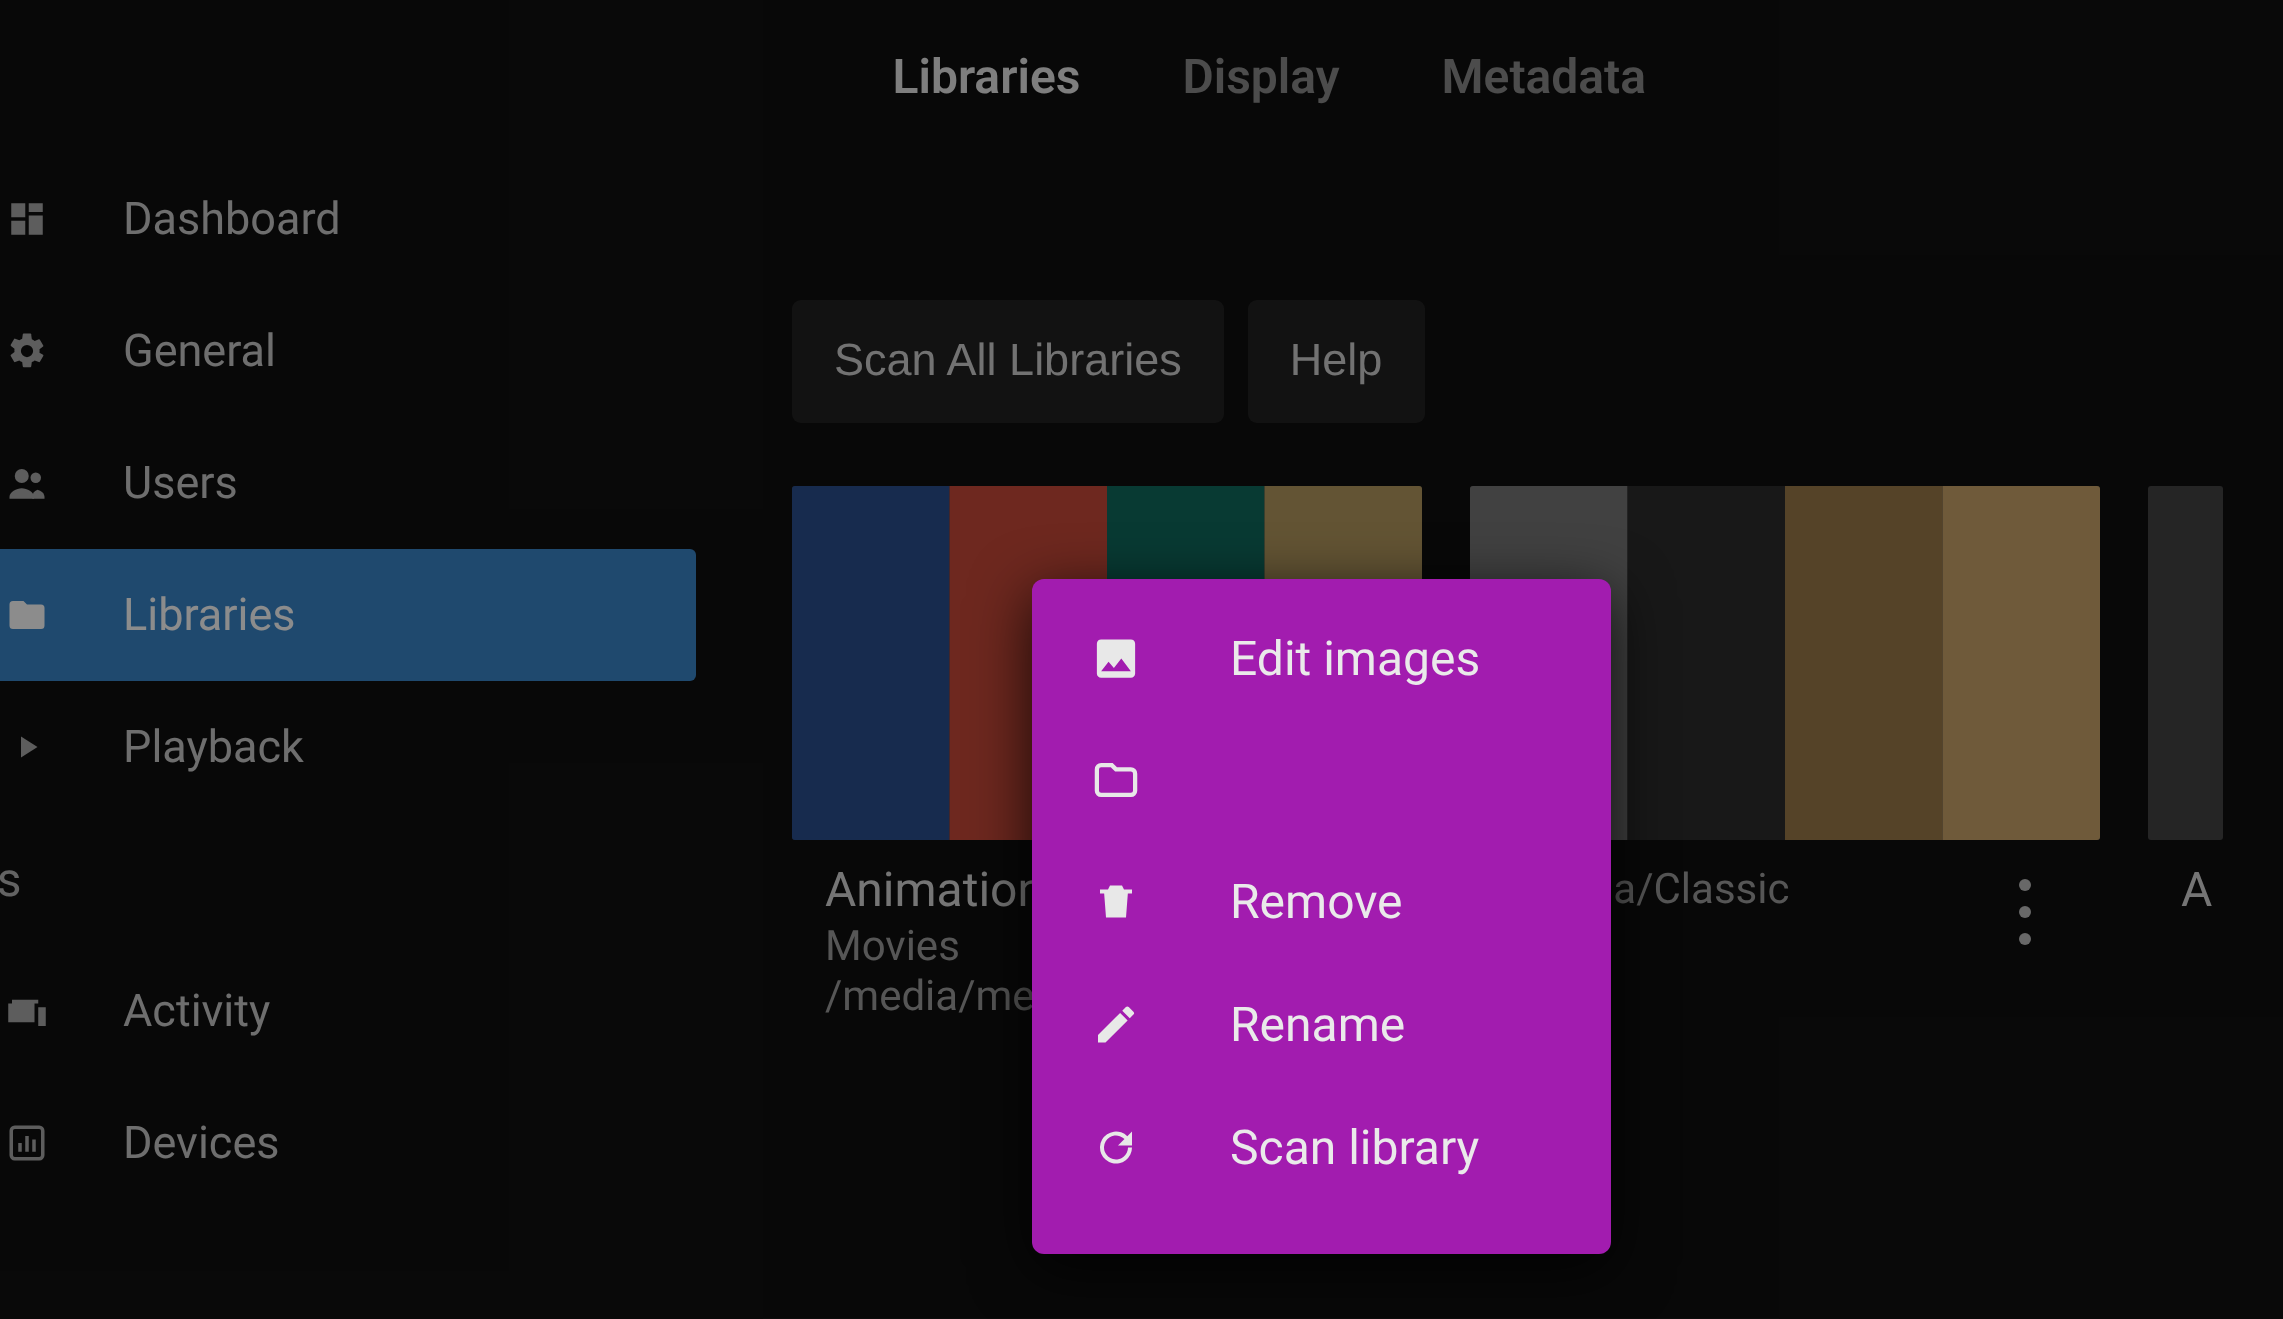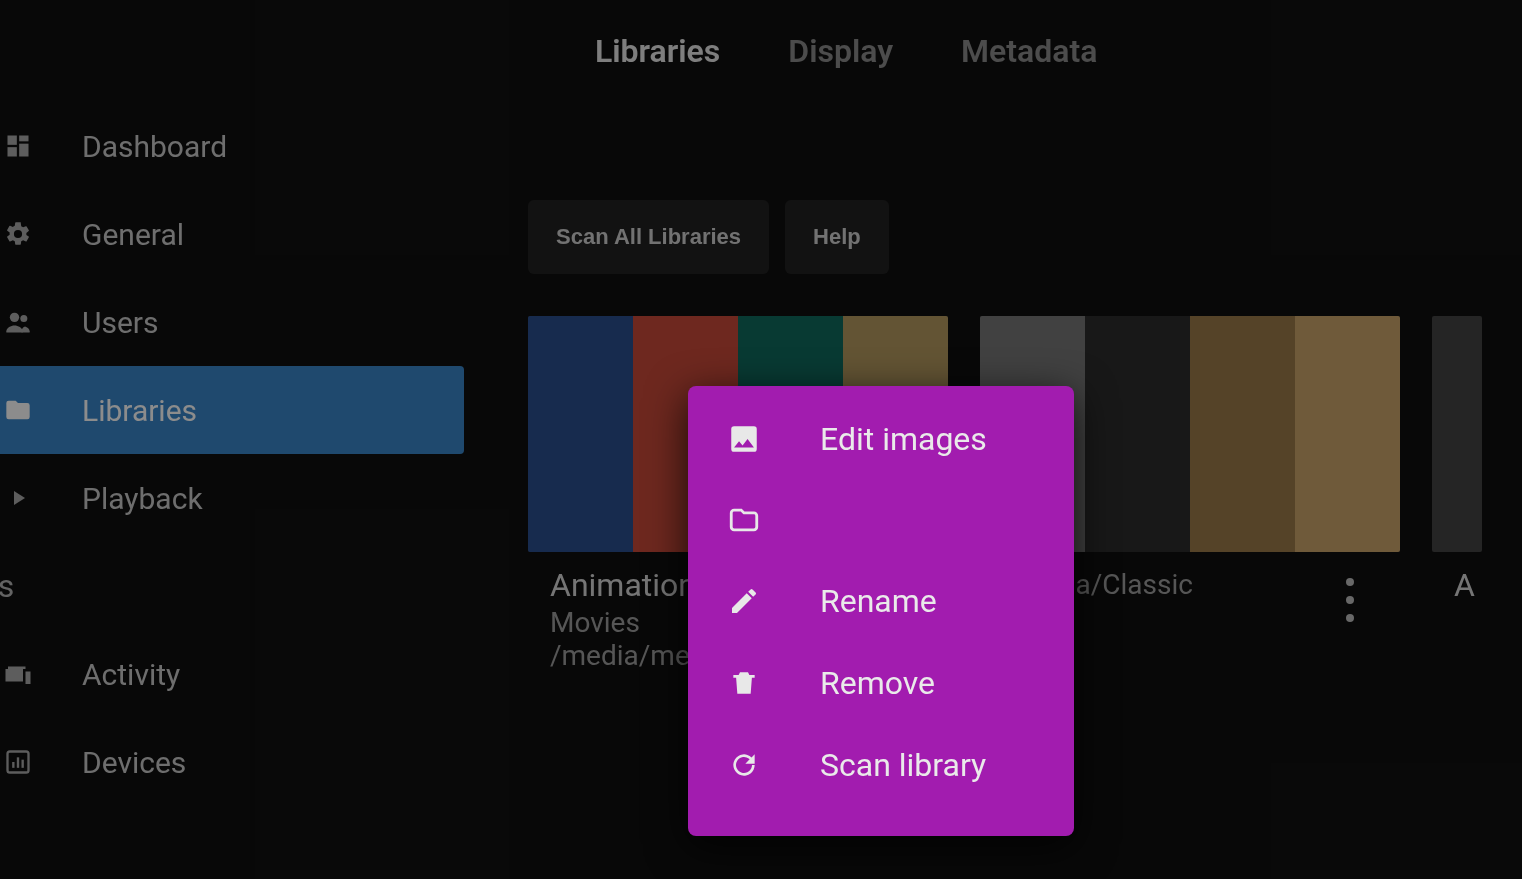--- a/index.html
+++ b/index.html
@@ -107,22 +107,22 @@
     display: flex;
     gap: 16px;
     margin-bottom: 42px;
     margin-top: 74px;
   }
   .action-btn {
     background: #222;
     color: #cfcfcf;
     border: none;
     border-radius: 6px;
-    font-size: 22px;
-    font-weight: 700;
+    font-size: 30px;
+    font-weight: 400;
     padding: 24px 28px;
     cursor: pointer;
   }
 
   .library-row {
     display: flex;
     gap: 32px;
   }
   .library-card {
     width: 420px;
@@ -359,32 +359,32 @@
     <div class="context-item">
       <span class="context-icon">
         <svg viewBox="0 0 24 24" width="34" height="34" fill="none" stroke="currentColor" stroke-width="2">
             <path d="M3 7a2 2 0 0 1 2-2h5l2 2h7a2 2 0 0 1 2 2v8a2 2 0 0 1-2 2H5a2 2 0 0 1-2-2z"></path>
           </svg>
       </span>
     </div>
     <div class="context-item">
       <span class="context-icon">
         <svg viewBox="0 0 24 24" width="32" height="32" fill="currentColor">
+            <path d="M6 7h12l-1 13H7zM9 4h6l1 2H8zM4 6h16v2H4z"></path>
+          </svg>
+      </span>
+      <span>Remove</span>
+    </div>
+    <div class="context-item">
+      <span class="context-icon">
+        <svg viewBox="0 0 24 24" width="32" height="32" fill="currentColor">
             <path d="M3 17.25V21h3.75L17.81 9.94l-3.75-3.75zM20.71 7.04a1 1 0 0 0 0-1.41l-2.34-2.34a1 1 0 0 0-1.41 0l-1.83 1.83 3.75 3.75z"></path>
           </svg>
       </span>
       <span>Rename</span>
-    </div>
-    <div class="context-item">
-      <span class="context-icon">
-        <svg viewBox="0 0 24 24" width="32" height="32" fill="currentColor">
-            <path d="M6 7h12l-1 13H7zM9 4h6l1 2H8zM4 6h16v2H4z"></path>
-          </svg>
-      </span>
-      <span>Remove</span>
     </div>
     <div class="context-item">
       <span class="context-icon">
         <svg viewBox="0 0 24 24" width="32" height="32" fill="currentColor">
             <path d="M17.65 6.35A8 8 0 1 0 20 12h-2a6 6 0 1 1-1.76-4.24L13 11h7V4z"></path>
           </svg>
       </span>
       <span>Scan library</span>
     </div>
   </div>

